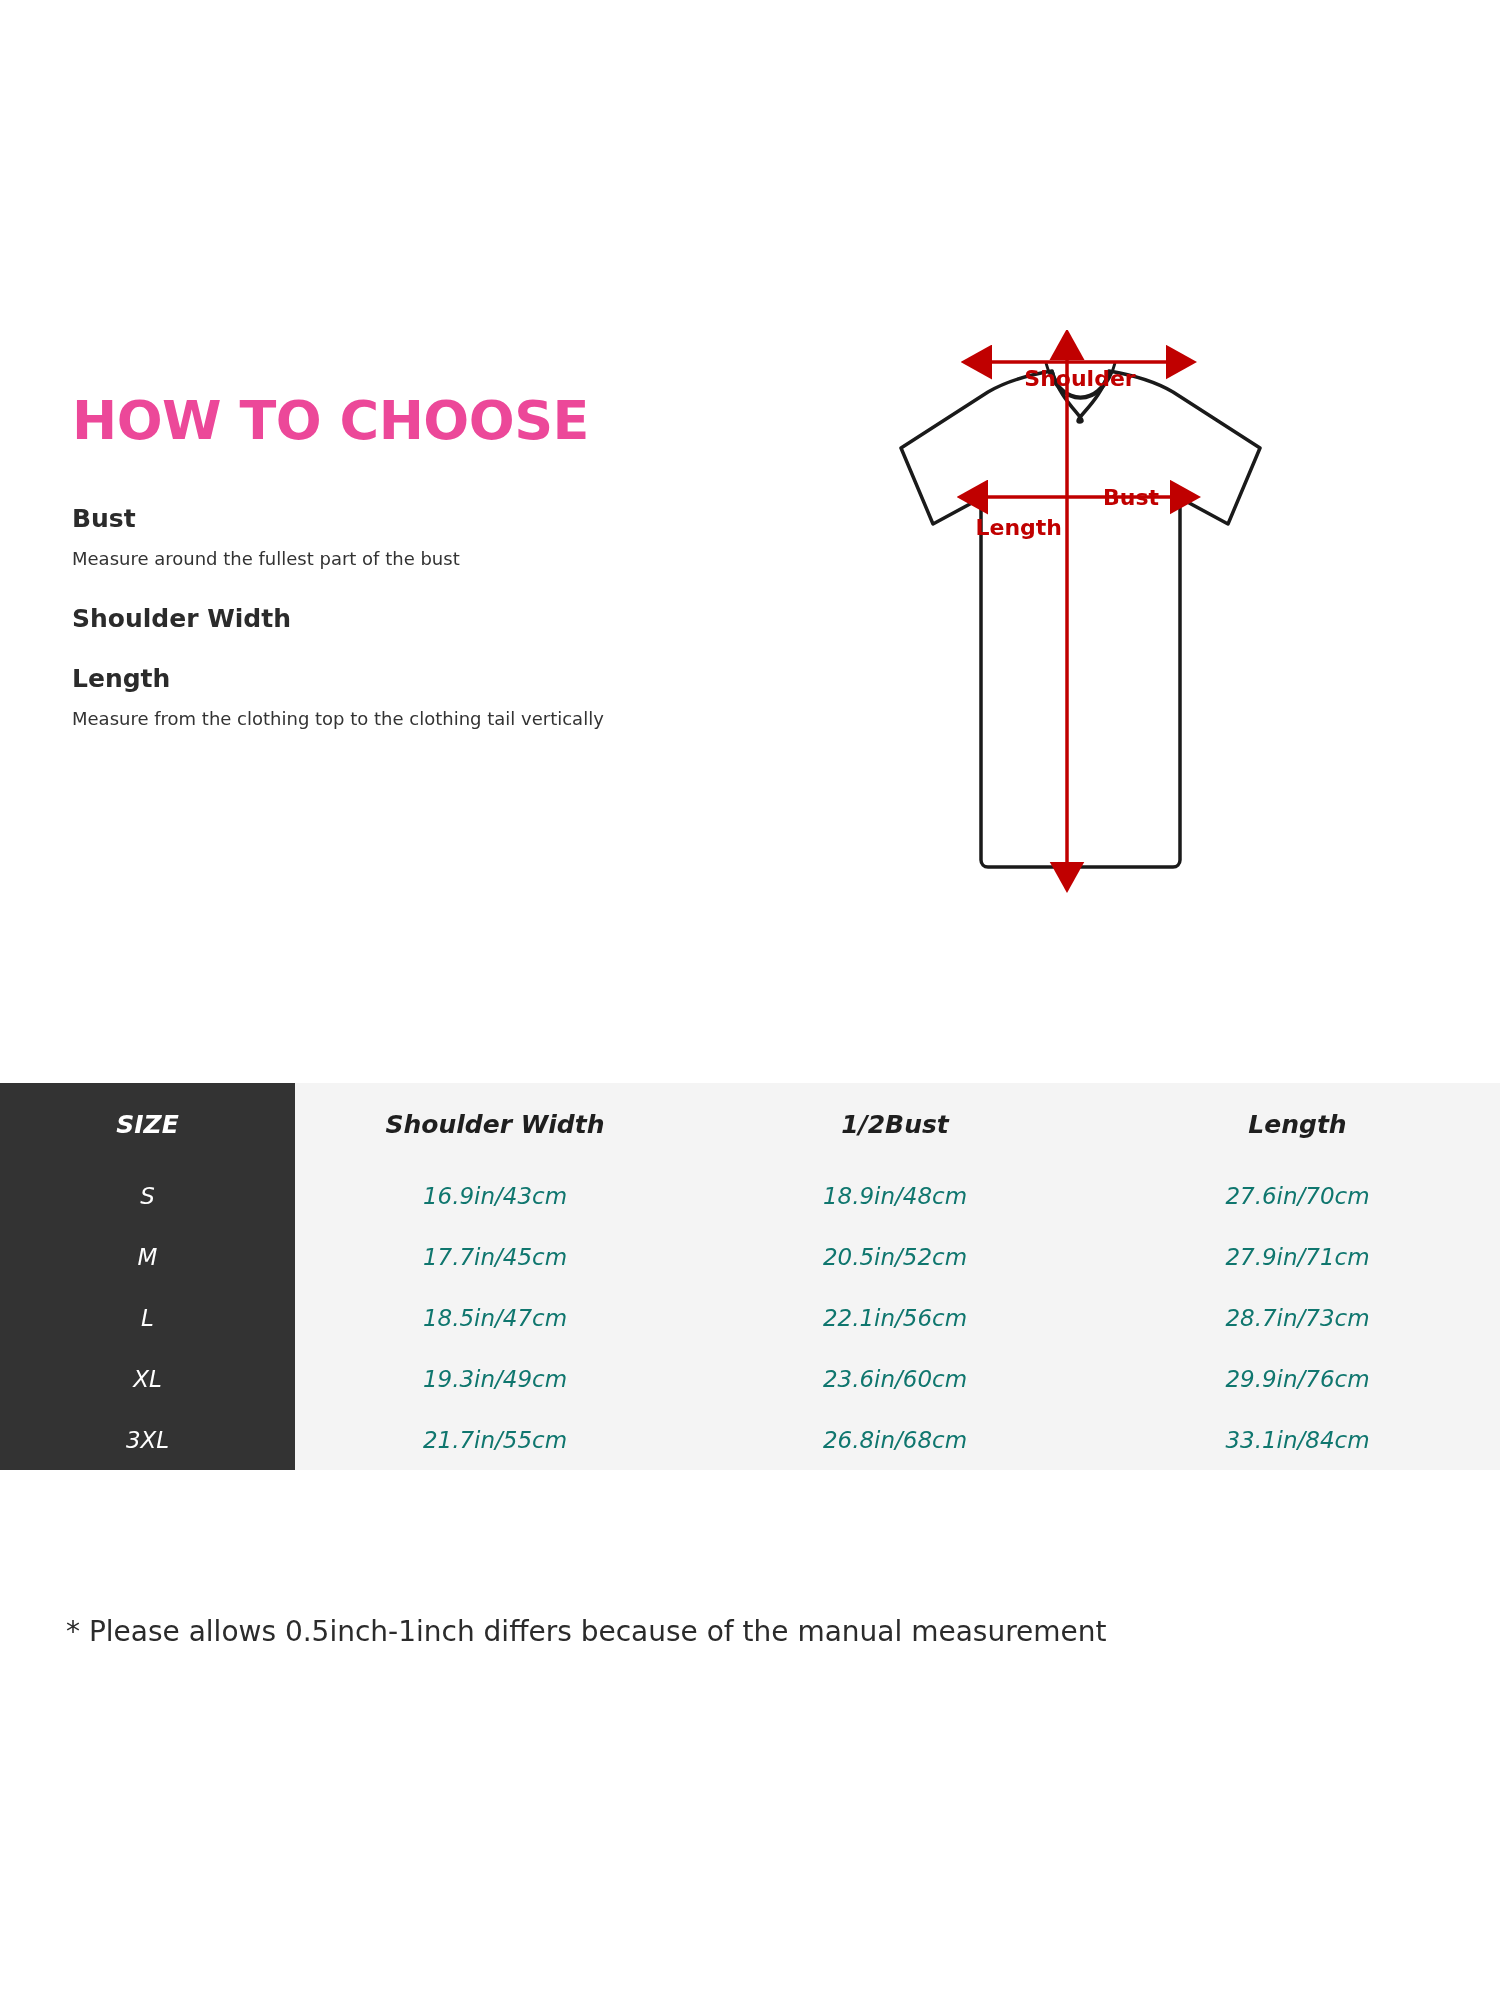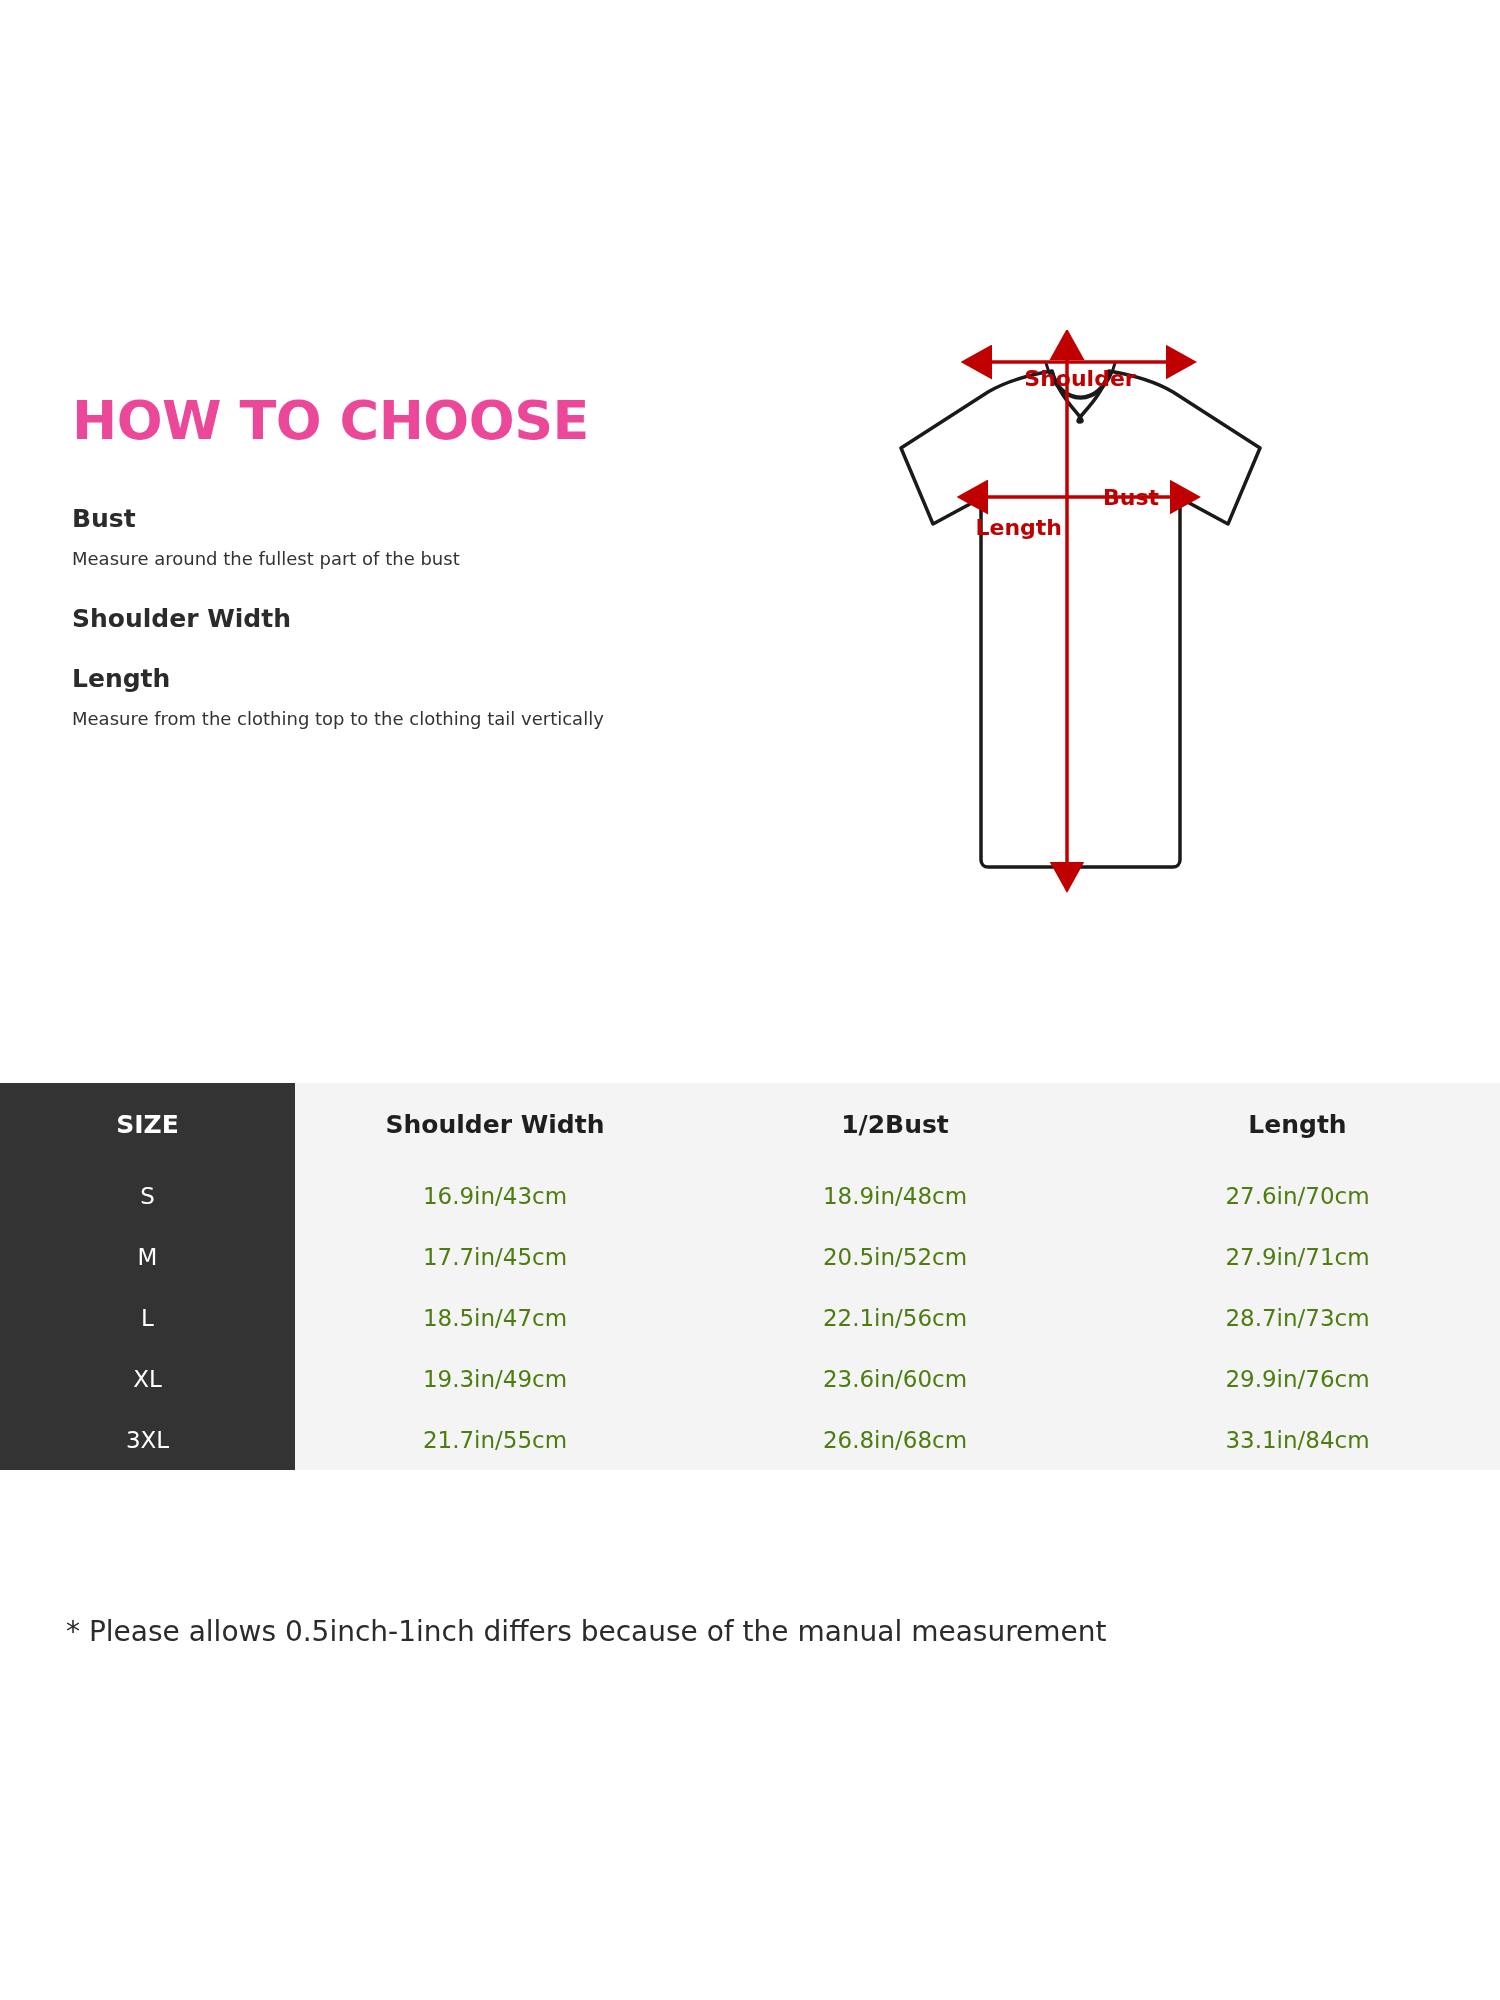--- a/index.html
+++ b/index.html
@@ -85,20 +85,21 @@
   .table-block {
     position: absolute;
     left: 0;
     top: 1083px;
     width: 1500px;
   }
   table.size-table {
     border-collapse: collapse;
     width: 1500px;
     table-layout: fixed;
+    font-style: italic;
   }
   table.size-table th,
   table.size-table td {
     padding: 0;
     margin: 0;
     text-align: center;
     vertical-align: middle;
   }
   .col-size { width: 295px; }
   .col-a { width: 400px; }
@@ -113,21 +114,21 @@
     color: #1f1f1f;
   }
   thead th.size-head {
     background: #333333;
     color: #ffffff;
   }
   tbody td {
     height: 61px;
     font-size: 23px;
     background: #f4f4f4;
-    color: #4d7c0f;
+    color: #0f766e;
     font-weight: normal;
   }
   tbody td.size-cell {
     background: #333333;
     color: #ffffff;
   }
 
   .note {
     position: absolute;
     left: 66px;

